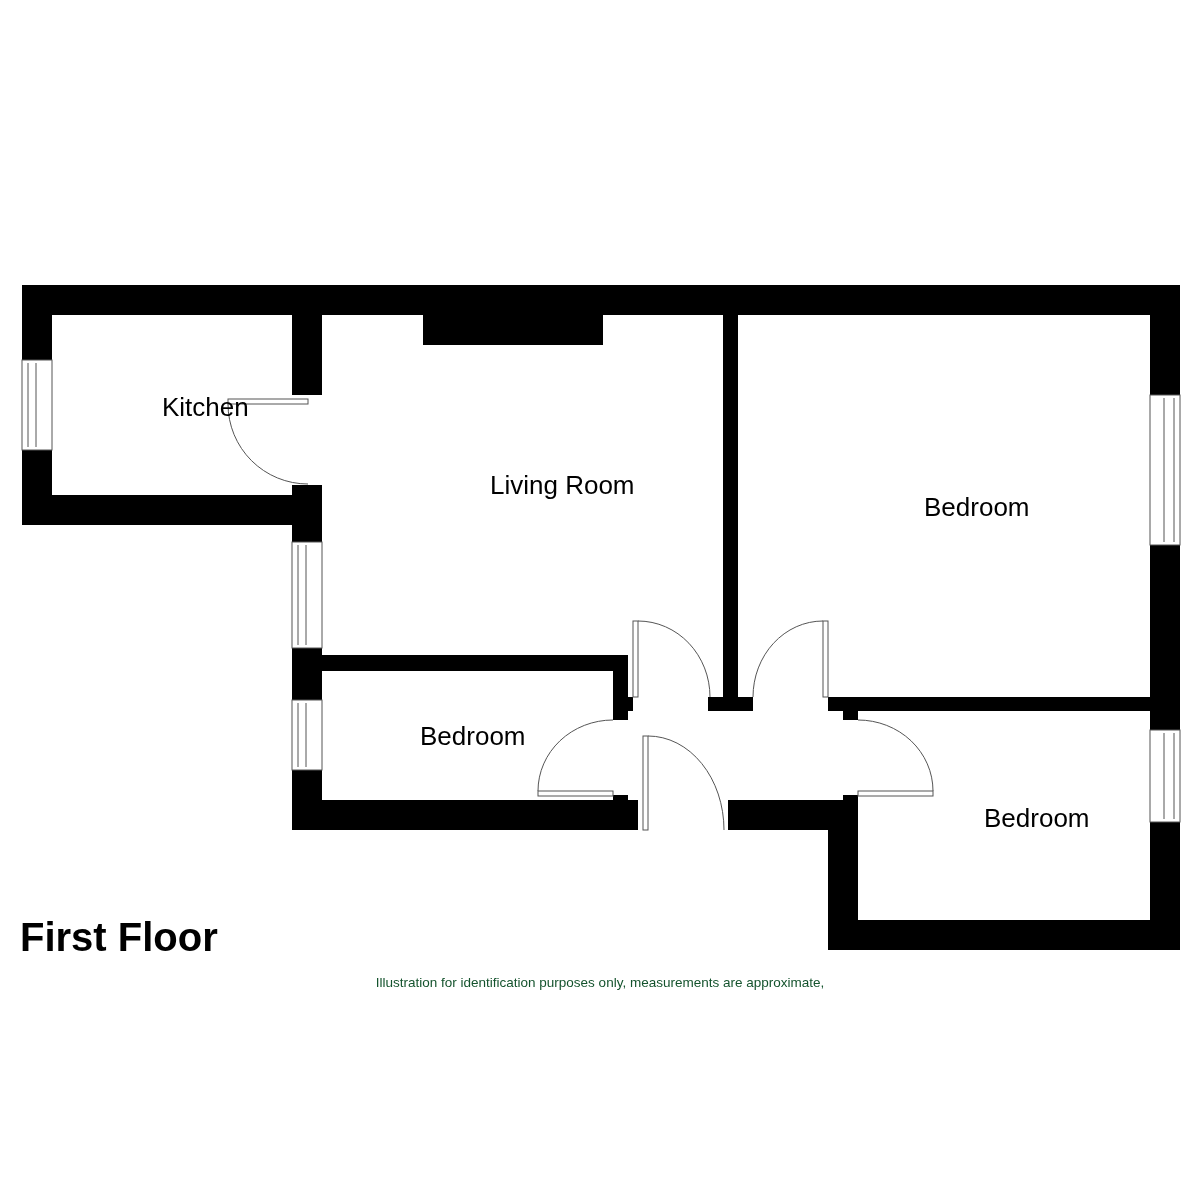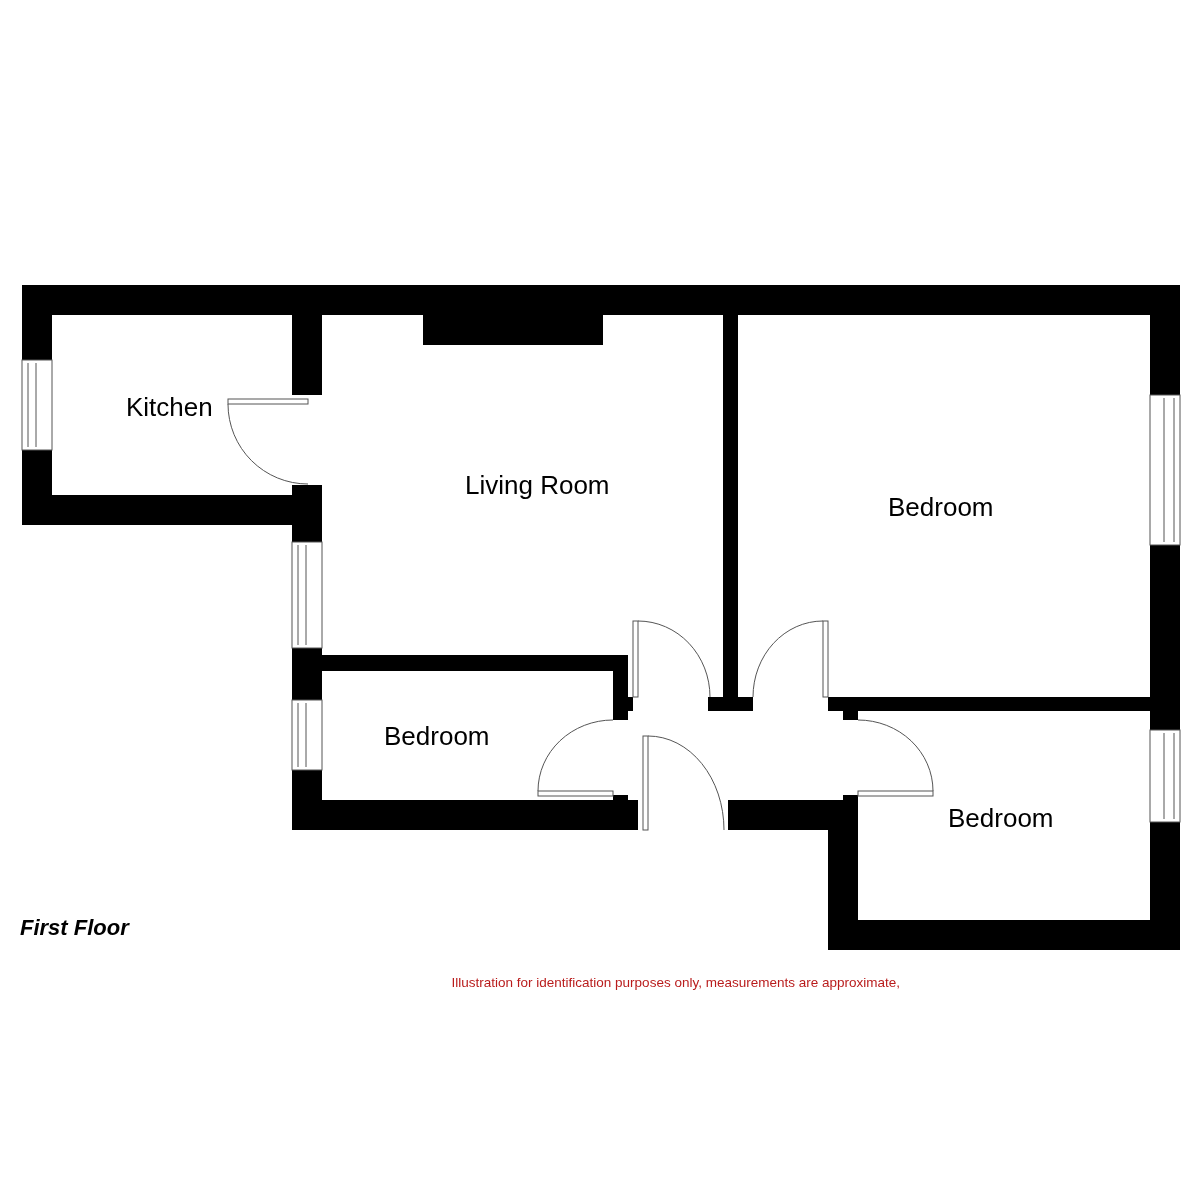--- a/index.html
+++ b/index.html
@@ -1,20 +1,20 @@
 <!DOCTYPE html>
 <html><head>
 <meta charset="utf-8">
 <style>
   html, body { margin:0; padding:0; background:#ffffff; }
   body { width:1200px; height:1200px; position:relative; overflow:hidden; font-family:"Liberation Sans", sans-serif; }
   #plan { position:absolute; left:0; top:0; width:1200px; height:1200px; }
-  .room-label { position:absolute; font-family:"Liberation Sans", sans-serif; font-size:26px; color:#000; white-space:nowrap; }
-  .floor-title { position:absolute; left:20px; top:915px; font-family:"Liberation Sans", sans-serif; font-weight:bold; font-size:22px; color:#000;font-style:italic; }
-  .disclaimer { position:absolute; left:300px; top:974px; width:600px; text-align:right; font-family:"Liberation Sans", sans-serif; font-size:13.5px; line-height:18px; color:#b91c1c; }
+  .room-label { position:absolute; font-family:"Liberation Sans", sans-serif; font-size:26px; color:#000; white-space:nowrap;margin-left:36px; }
+  .floor-title { position:absolute; left:20px; top:915px; font-family:"Liberation Sans", sans-serif; font-weight:bold; font-size:40px; color:#000; }
+  .disclaimer { position:absolute; left:300px; top:974px; width:600px; text-align:center; font-family:"Liberation Sans", sans-serif; font-size:13.5px; line-height:18px; color:#14532d; }
 </style>
 </head>
 <body>
 
 <svg id="plan" viewBox="0 0 1200 1200" xmlns="http://www.w3.org/2000/svg">
   <g fill="#000">
 
     <rect x="22" y="285" width="1158" height="30"></rect>
 
     <rect x="22" y="315" width="30" height="45"></rect>
@@ -88,21 +88,21 @@
 
     <rect x="643" y="736" width="5" height="94"></rect>
     <path d="M648 736 A76 94 0 0 1 724 830" fill="none"></path>
 
     <rect x="858" y="791" width="75" height="5"></rect>
     <path d="M858 720 A75 71 0 0 1 933 791" fill="none"></path>
   </g>
 </svg>
 
 <div class="room-label" style="left:126px;top:392px;">Kitchen</div>
-<div class="room-label" style="left:465px;top:470px;">Living Room</div>
+<div class="room-label" style="left:454px;top:470px;">Living Room</div>
 <div class="room-label" style="left:888px;top:492px;">Bedroom</div>
 <div class="room-label" style="left:384px;top:721px;">Bedroom</div>
 <div class="room-label" style="left:948px;top:803px;">Bedroom</div>
 
 <div class="floor-title">First Floor</div>
 
 <div class="disclaimer">
   <div>Illustration for identification purposes only, measurements are approximate,</div>
 </div>
 

